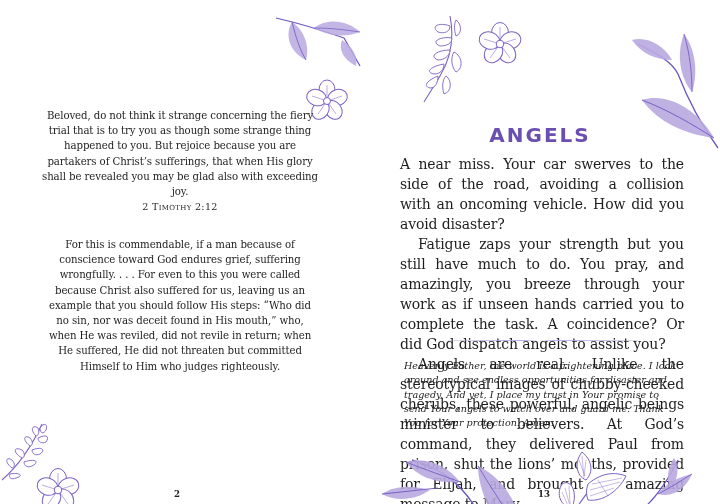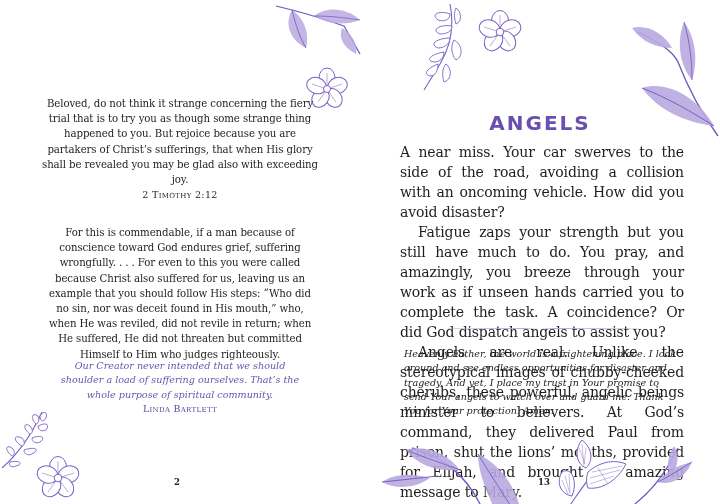--- a/index.html
+++ b/index.html
@@ -4,21 +4,21 @@
   <style>
     html, body { margin: 0; padding: 0; }
     body {
       width: 720px; height: 504px; overflow: hidden;
       background: #ffffff;
       font-family: "DejaVu Serif", "Liberation Serif", serif;
       color: #1e1e1e;
       position: relative;
     }
     .spread { position: absolute; inset: 0; }
-    .page { position: absolute; top: 4px; height: 384px; width: 360px; }
+    .page { position: absolute; top: 16px; height: 384px; width: 360px; }
     .page.left { left: 0; }
     .page.right { left: 360px; }
     .deco { position: absolute; pointer-events: none; }
 
     .verse-block {
       position: absolute; left: 42px; width: 276px;
       text-align: center; font-size: 10.2px; line-height: 15.2px;
       letter-spacing: -0.1px;
     }
     .ref {
@@ -96,24 +96,20 @@
     </div>
 
     <div class="verse-block" style="top:184px;">
       <div class="ref">2 Timothy 2:12</div>
     </div>
 
     <div class="verse-block" style="top:221px;text-align:center;">
       <div>For this is commendable, if a man because of conscience toward God endures grief, suffering wrongfully. . . . For even to this you were called because Christ also suffered for us, leaving us an example that you should follow His steps: “Who did no sin, nor was deceit found in His mouth,” who, when He was reviled, did not revile in return; when He suffered, He did not threaten but committed Himself to Him who judges righteously.</div>
     </div>
 
-    <div class="quote" style="top:355px;">
-      <div>Our Creator never intended that we should shoulder a load of suffering ourselves. That’s the whole purpose of spiritual community.</div>
-      <div class="quote-author">Linda Bartlett</div>
-    </div>
 
     <svg class="deco" style="left:0;top:404px;" width="56" height="62" viewBox="0 0 56 62">
       <path d="M2 60 C18 46 30 30 42 4" stroke="#7a62c4" stroke-width="1.1" fill="none"></path>
       <g fill="#fff" stroke="#7a62c4" stroke-width="0.9">
         <path d="M40 8 C44 2 48 4 46 10 C44 14 40 14 40 8Z"></path>
         <path d="M36 16 C30 10 32 4 38 8 C40 12 38 16 36 16Z"></path>
         <path d="M38 18 C46 14 50 16 46 22 C42 24 38 22 38 18Z"></path>
         <path d="M30 26 C22 20 24 14 30 18 C34 22 32 26 30 26Z"></path>
         <path d="M32 30 C42 26 46 30 40 34 C36 36 32 34 32 30Z"></path>
         <path d="M22 38 C12 32 14 26 22 30 C26 34 24 38 22 38Z"></path>

